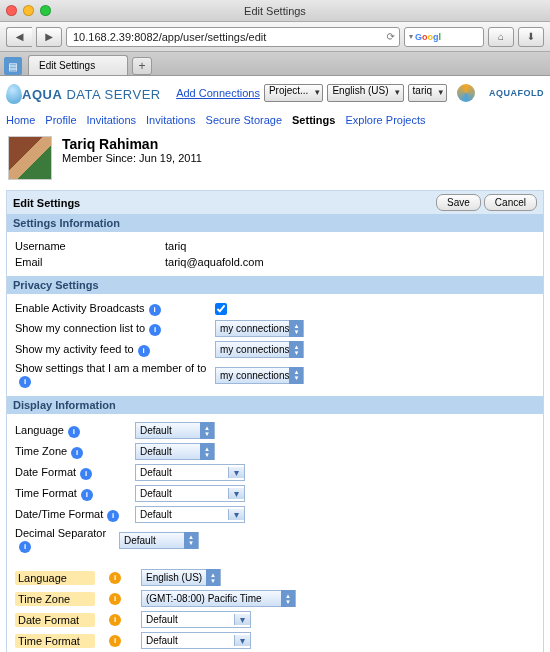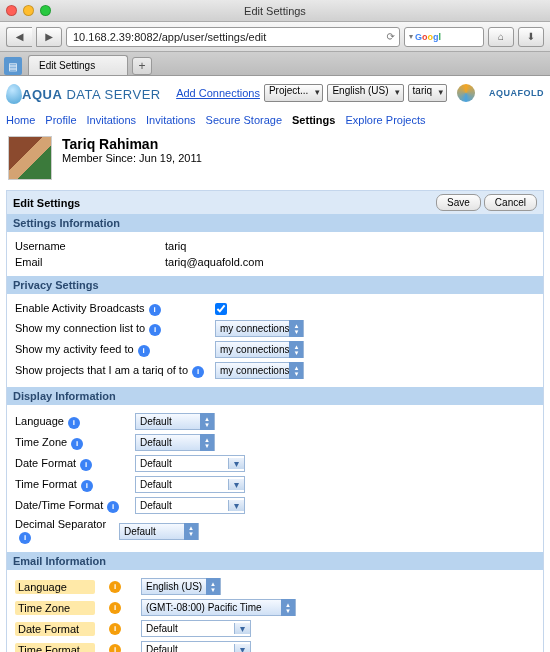--- a/index.html
+++ b/index.html
@@ -186,21 +186,21 @@
           <div class="label" style="width: 200px;"><span>Show my activity feed to</span><span class="info-icon">i</span></div>
           <div class="aqua-select wide">
             <span>my connections</span>
             <div class="arrows">
               <span>▴</span>
               <span>▾</span>
             </div>
           </div>
         </div>
         <div class="kv-row">
-          <div class="label" style="width: 200px;"><span>Show projects that I am a tariq of to</span><span class="info-icon">i</span></div>
+          <div class="label" style="width: 200px;"><span>Show settings that I am a member of to</span><span class="info-icon">i</span></div>
           <div class="aqua-select wide">
             <span>my connections</span>
             <div class="arrows">
               <span>▴</span>
               <span>▾</span>
             </div>
           </div>
         </div>
       </div>
 
@@ -252,21 +252,20 @@
           <div class="aqua-select wide">
             <span>Default</span>
             <div class="arrows">
               <span>▴</span>
               <span>▾</span>
             </div>
           </div>
         </div>
       </div>
 
-    <div class="section-header">Email Information</div>
     <div class="section-body" id="email-rows">
         <div class="kv-row">
           <div class="label highlight"><span>Language</span></div>
           <span class="info-icon orange">i</span>
           <div style="width: 20px;"></div>
           <div class="aqua-select wide">
             <span>English (US)</span>
             <div class="arrows">
               <span>▴</span>
               <span>▾</span>

